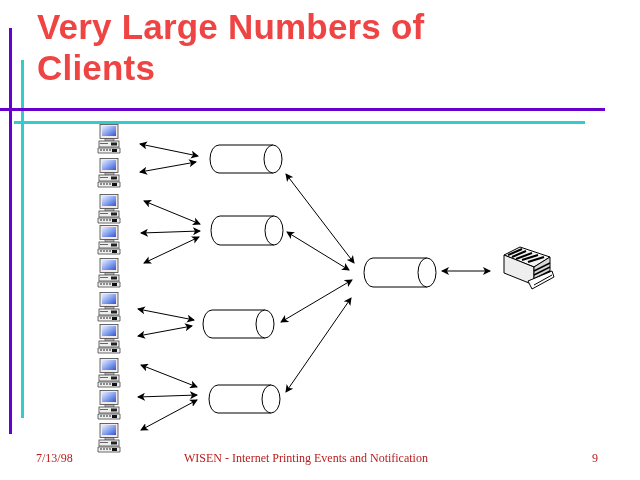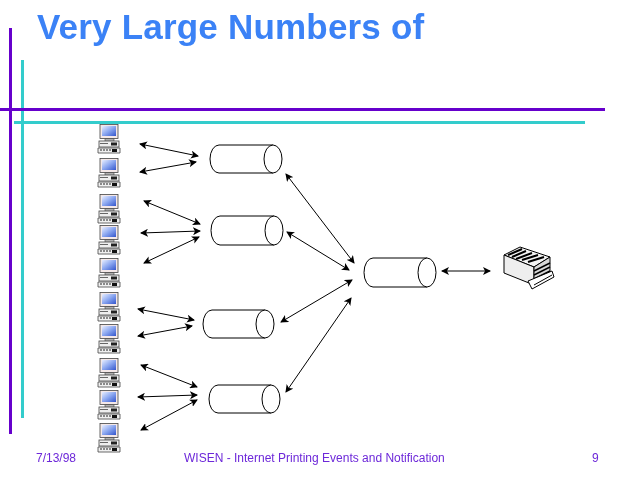--- a/index.html
+++ b/index.html
@@ -1,33 +1,34 @@
 <!DOCTYPE html>
 <html><head>
 <meta charset="utf-8">
 <style>
   html, body { margin:0; padding:0; background:#ffffff; }
   body { width:640px; height:480px; position:relative; overflow:hidden; font-family:"Liberation Sans", sans-serif; }
-  .title { position:absolute; left:37px; top:6px; font-size:35px; font-weight:bold; line-height:41px; color:#3b82f6; letter-spacing:0.2px; }
+  .title { position:absolute; left:37px; top:6px; font-size:35px; font-weight:bold; line-height:41px; color:#ef4444; letter-spacing:0.2px; }
   .bar { position:absolute; }
   .purple { background:#6600cc; }
   .teal { background:#33cccc; }
-  .footer { position:absolute; top:451px; font-size:12px; color:#6d28d9; }
+  .footer { position:absolute; top:451px; font-size:12px; color:#b91c1c;font-family:Liberation Serif, serif; }
   svg.diagram { position:absolute; left:0; top:0; }
 </style>
 </head>
 <body>
 
 <div class="bar purple" style="left:9px;top:28px;width:3px;height:406px;"></div>
 <div class="bar teal" style="left:21px;top:60px;width:3px;height:358px;"></div>
 <div class="bar purple" style="left:0px;top:108px;width:605px;height:3px;"></div>
 <div class="bar teal" style="left:14px;top:121px;width:571px;height:3px;"></div>
 
 <div class="title">
   <div>Very Large Numbers of</div>
+  <div>Clients</div>
 </div>
 
 <svg class="diagram" width="640" height="480" xmlns="http://www.w3.org/2000/svg">
   <defs>
     <marker id="ah" markerWidth="8" markerHeight="8" refX="7" refY="4" orient="auto-start-reverse" markerUnits="userSpaceOnUse">
       <path d="M0,0 L8,4 L0,8 L2,4 Z" fill="#000"></path>
     </marker>
     <linearGradient id="screen" x1="0" y1="0" x2="1" y2="1">
       <stop offset="0" stop-color="#e8eeff"></stop>
       <stop offset="0.5" stop-color="#8aa6f0"></stop>

